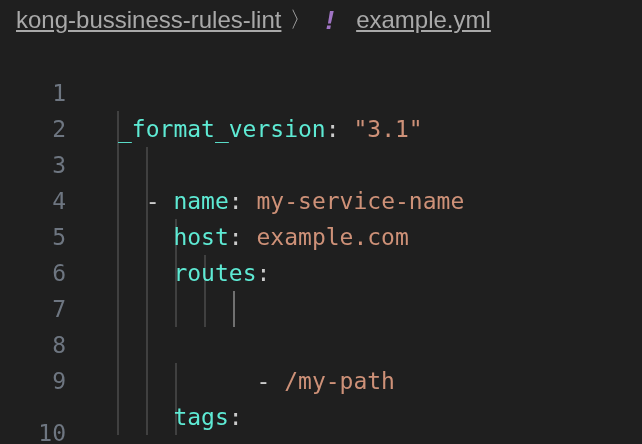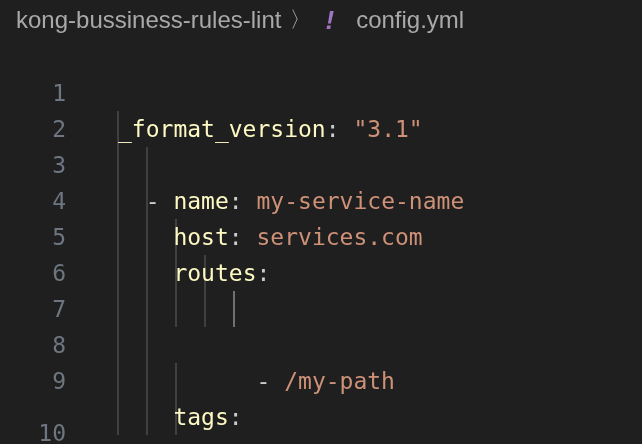--- a/index.html
+++ b/index.html
@@ -12,21 +12,21 @@
     position: absolute; left: 0; top: 0;
     height: 40px; width: 642px;
     display: flex; align-items: center;
     padding-left: 16px;
     box-sizing: border-box;
     font-family: "Liberation Sans", sans-serif;
     font-size: 24px;
     color: #a9a9a9;
     white-space: nowrap;
   }
-  .breadcrumb .seg { cursor: pointer; }
+  .breadcrumb .seg { cursor: pointer; text-decoration: underline; }
   .breadcrumb .sep {
     margin: 0 14px 0 8px;
     color: #a9a9a9;
     font-size: 22px;
     display: inline-block;
   }
   .breadcrumb .file-icon {
     color: #a074c4;
     font-weight: bold;
     font-style: italic;
@@ -48,39 +48,39 @@
   }
   .ln {
     position: absolute; left: 0; width: 66px;
     text-align: right;
     color: #6e7681;
   }
   .code {
     position: absolute; left: 118px;
     color: #cccccc;
   }
-  .key { color: #fef9c3; }
+  .key { color: #5eead4; }
   .str { color: #ce9178; }
   .punct { color: #cccccc; }
   .dash { color: #cccccc; }
   .guide {
     position: absolute;
     width: 2px;
     background: #404040;
   }
   .guide.active { background: #707070; }
 </style>
 </head>
 <body>
 
 <div class="breadcrumb">
   <span class="seg">kong-bussiness-rules-lint</span>
   <span class="sep">〉</span>
   <span class="file-icon">!</span>
-  <span class="seg">config.yml</span>
+  <span class="seg">example.yml</span>
 </div>
 
 <div class="editor">
 
   <div class="guide" style="left:117px; top:72px; height:324px;"></div>
   <div class="guide" style="left:146px; top:108px; height:288px;"></div>
   <div class="guide" style="left:175px; top:180px; height:108px;"></div>
   <div class="guide" style="left:175px; top:324px; height:72px;"></div>
   <div class="guide" style="left:204px; top:216px; height:72px;"></div>
   <div class="guide active" style="left:233px; top:252px; height:36px;"></div>
@@ -91,21 +91,21 @@
   </div>
   <div class="line" style="top:36px;">
     <span class="ln">2</span>
   </div>
   <div class="line" style="top:72px;">
     <span class="ln">3</span>
     <span class="code"><span>  </span><span class="dash">- </span><span class="key">name</span><span class="punct">:</span> <span class="str">my-service-name</span></span>
   </div>
   <div class="line" style="top:108px;">
     <span class="ln">4</span>
-    <span class="code"><span>    </span><span class="dash"></span><span class="key">host</span><span class="punct">:</span> <span class="str">services.com</span></span>
+    <span class="code"><span>    </span><span class="dash"></span><span class="key">host</span><span class="punct">:</span> <span class="str">example.com</span></span>
   </div>
   <div class="line" style="top:144px;">
     <span class="ln">5</span>
     <span class="code"><span>    </span><span class="dash"></span><span class="key">routes</span><span class="punct">:</span><span class="str"></span></span>
   </div>
   <div class="line" style="top:180px;">
     <span class="ln">6</span>
   </div>
   <div class="line" style="top:216px;">
     <span class="ln">7</span>

